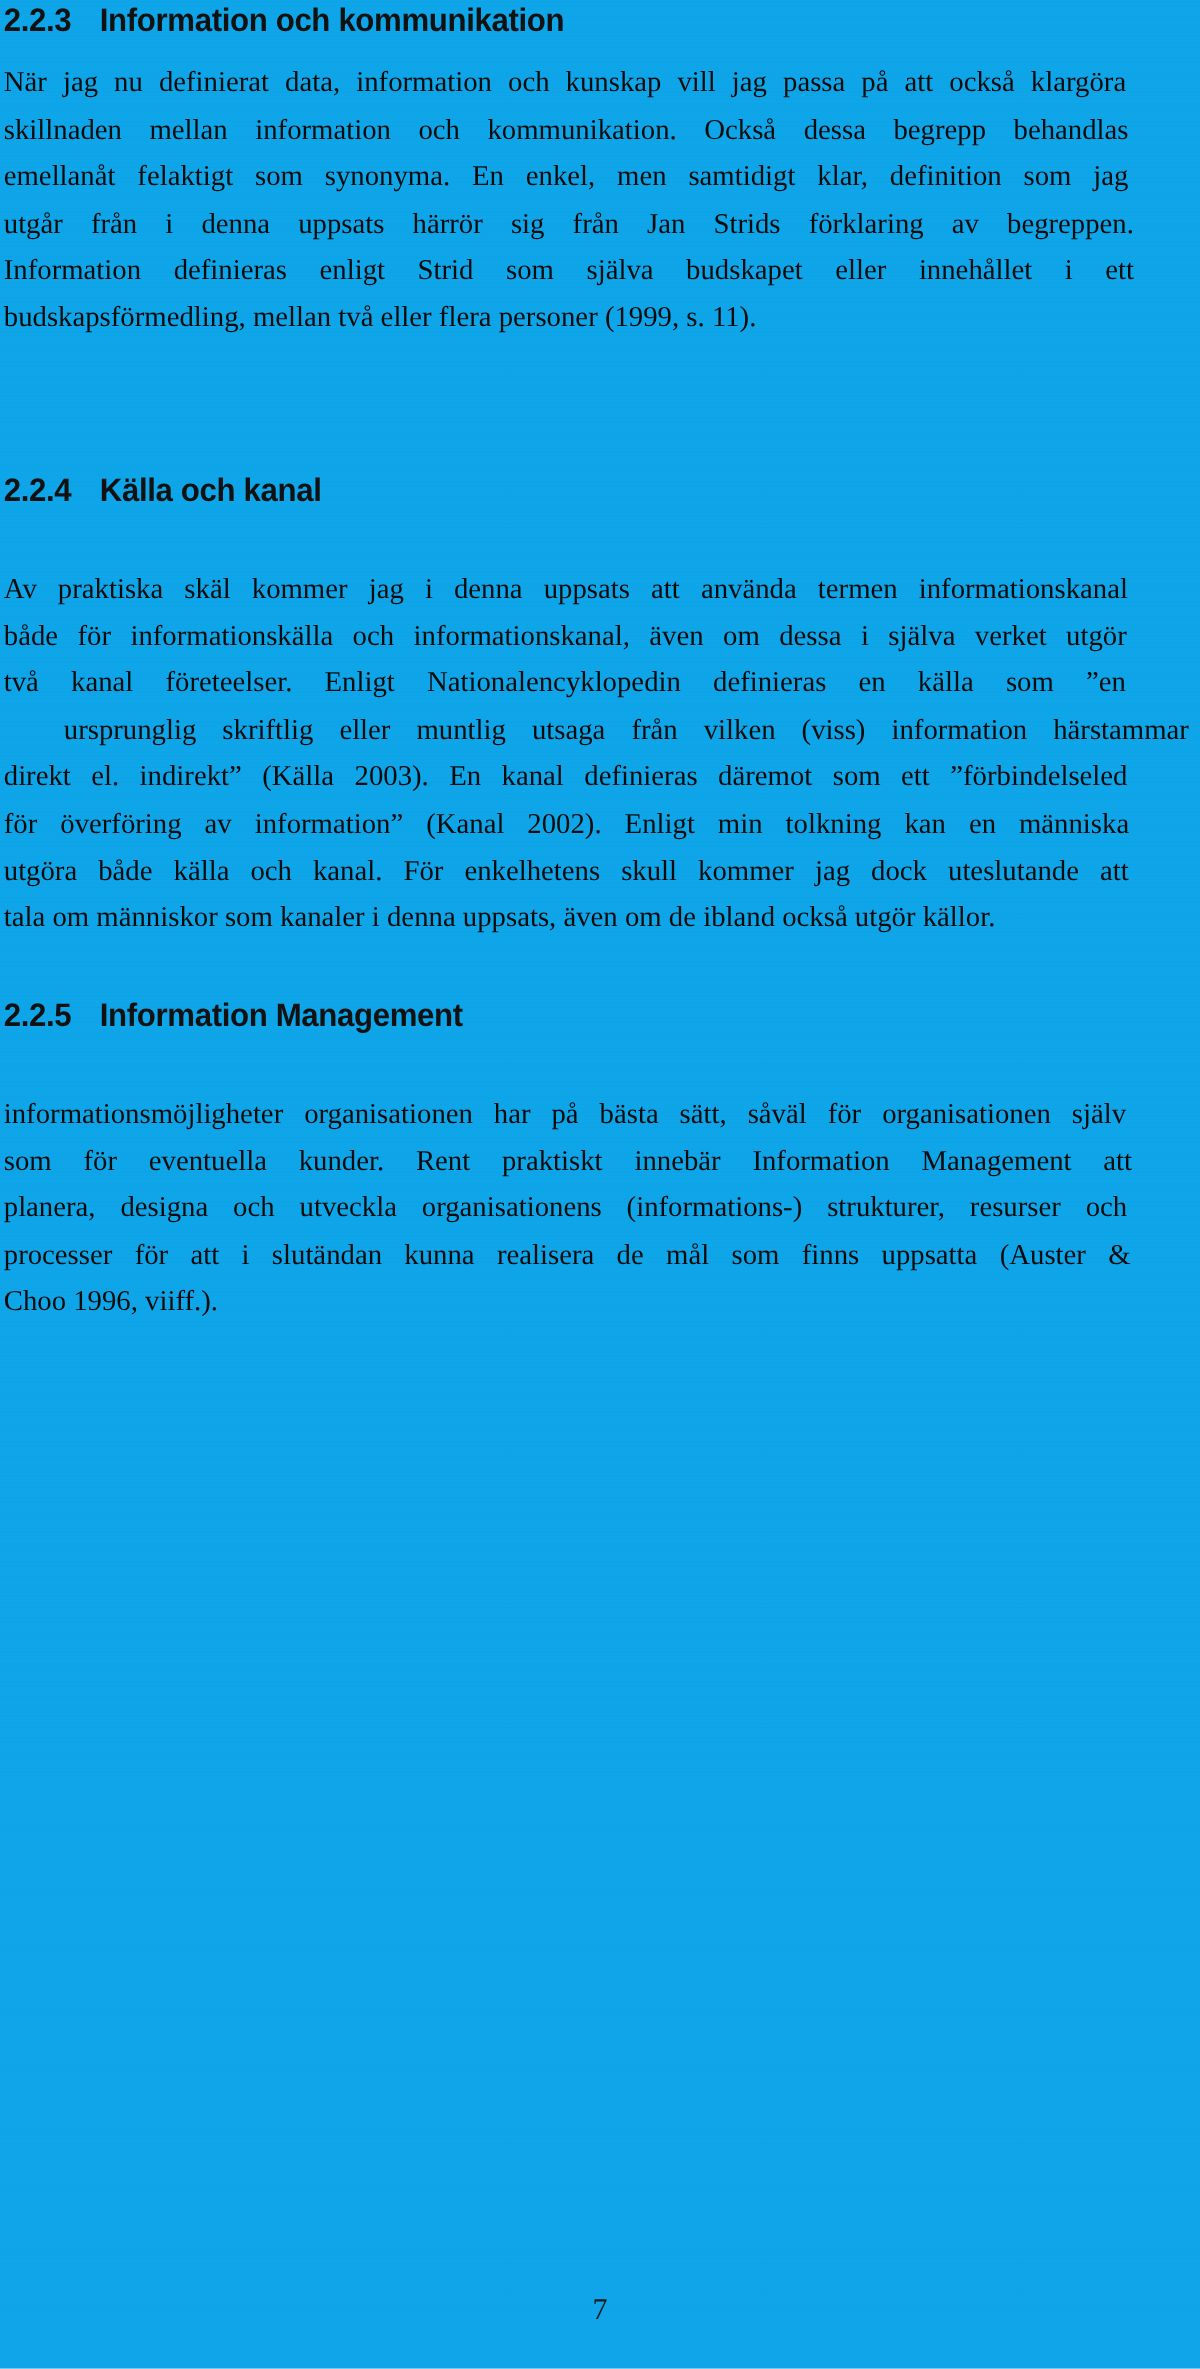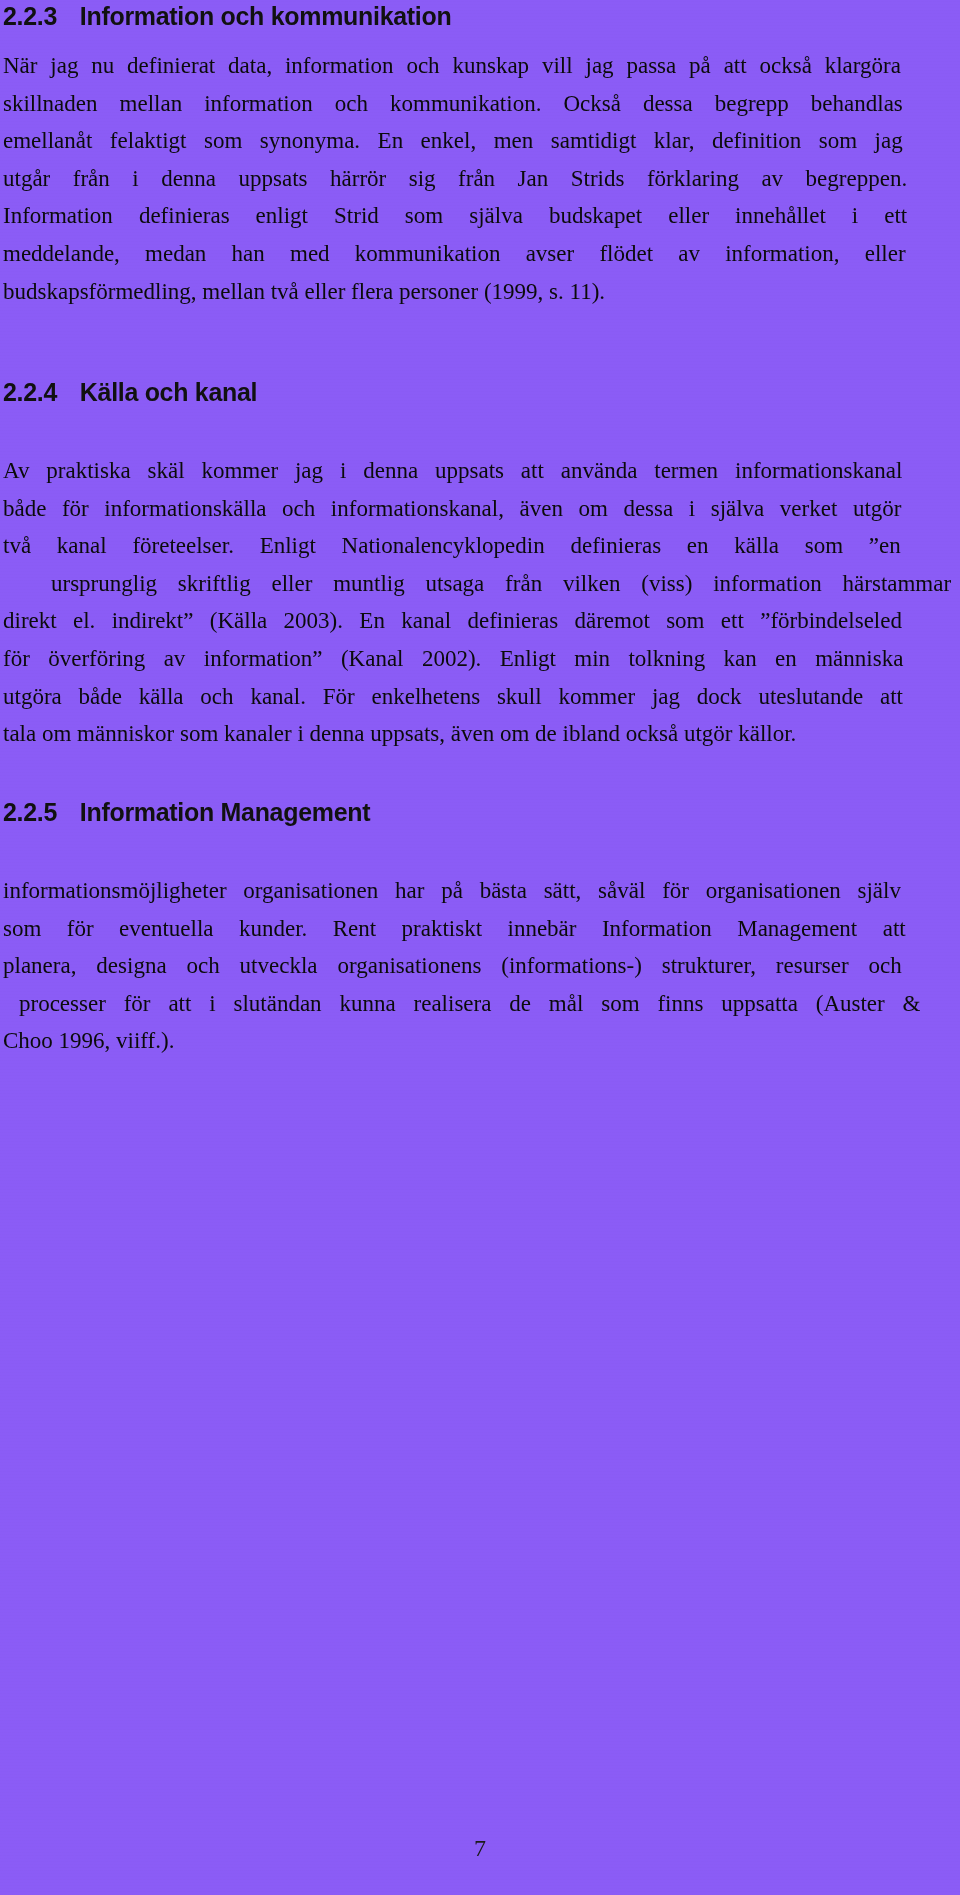--- a/index.html
+++ b/index.html
@@ -16,21 +16,21 @@
     color: #000000;
     overflow: hidden;
   }
 
   .page {
     position: relative;
     width: 960px;
     height: 1895px;
     box-sizing: border-box;
     padding: 0 6px 0 3px;
-    background: #8b5cf6;
+    background: #0ea5e9;
   }
 
   
   .heading {
     display: flex;
     align-items: baseline;
     font-family: "Liberation Sans", "DejaVu Sans", sans-serif;
     font-weight: bold;
     font-size: 26px;
     line-height: 1.12;
@@ -104,21 +104,20 @@
     <span class="num">2.2.3</span>
     <span class="title">Information och kommunikation</span>
   </h2>
 
   <div class="lines" id="par-1" style="top:47px;">
     <span class="ln" style="display: block; word-spacing: 7.096px;">När jag nu definierat data, information och kunskap vill jag passa på att också klargöra</span>
     <span class="ln" style="display: block; word-spacing: 16.266px;">skillnaden mellan information och kommunikation. Också dessa begrepp behandlas</span>
     <span class="ln" style="display: block; word-spacing: 11.73px;">emellanåt felaktigt som synonyma. En enkel, men samtidigt klar, definition som jag</span>
     <span class="ln" style="display: block; word-spacing: 16.745px;">utgår från i denna uppsats härrör sig från Jan Strids förklaring av begreppen.</span>
     <span class="ln" style="display: block; word-spacing: 20.295px;">Information definieras enligt Strid som själva budskapet eller innehållet i ett</span>
-    <span class="ln" style="display: block; word-spacing: 19.453px;">meddelande, medan han med kommunikation avser flödet av information, eller</span>
     <span class="ln" style="display: block;">budskapsförmedling, mellan två eller flera personer (1999, s. 11).</span>
   </div>
 
   <h2 class="heading" id="heading-224">
     <span class="num">2.2.4</span>
     <span class="title">Källa och kanal</span>
   </h2>
 
   <div class="lines" id="par-2" style="top:452px;">
     <span class="ln" style="display: block; word-spacing: 11.132px;">Av praktiska skäl kommer jag i denna uppsats att använda termen informationskanal</span>
@@ -133,20 +132,20 @@
 
   <h2 class="heading" id="heading-225">
     <span class="num">2.2.5</span>
     <span class="title">Information Management</span>
   </h2>
 
   <div class="lines" id="par-3" style="top:872px;">
     <span class="ln" style="display: block; word-spacing: 11.007px;">informationsmöjligheter organisationen har på bästa sätt, såväl för organisationen själv</span>
     <span class="ln" style="display: block; word-spacing: 19.679px;">som för eventuella kunder. Rent praktiskt innebär Information Management att</span>
     <span class="ln" style="display: block; word-spacing: 14.158px;">planera, designa och utveckla organisationens (informations-) strukturer, resurser och</span>
-    <span class="ln" style="display: block; word-spacing: 12.106px; margin-left: 16px;">processer för att i slutändan kunna realisera de mål som finns uppsatta (Auster &amp;</span>
+    <span class="ln" style="display: block; word-spacing: 12.106px;">processer för att i slutändan kunna realisera de mål som finns uppsatta (Auster &amp;</span>
     <span class="ln" style="display: block;">Choo 1996, viiff.).</span>
   </div>
 
   <div class="page-number">7</div>
 
   <div class="scan-noise"></div>
 </div>
 
 </body></html>

